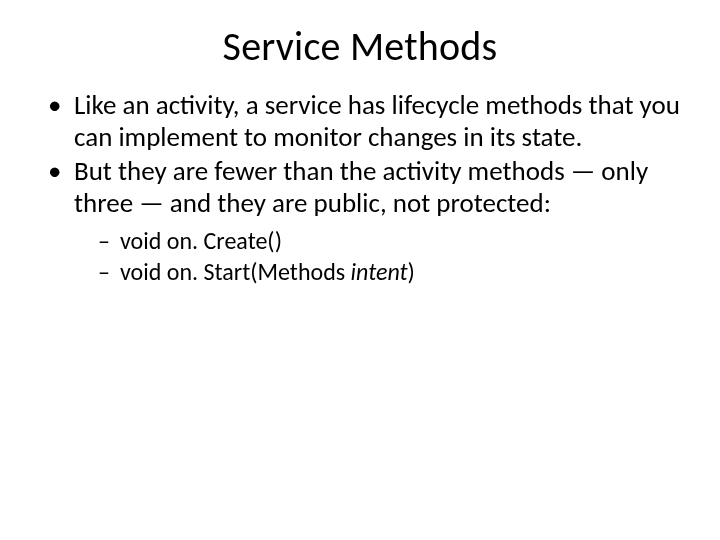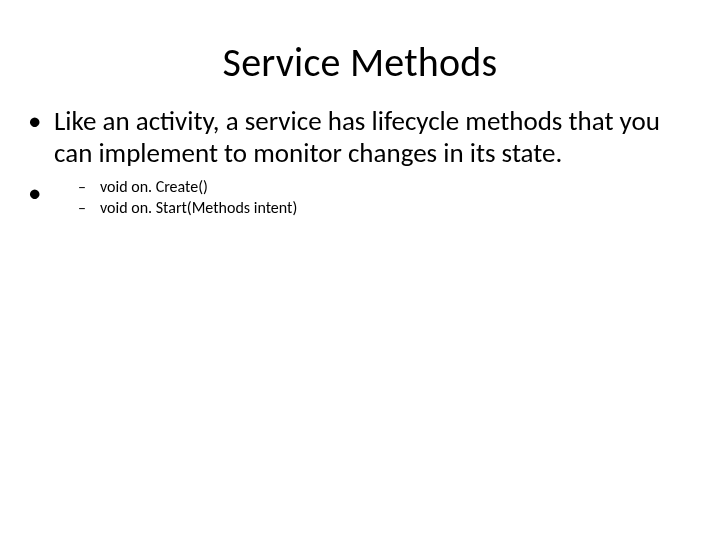--- a/index.html
+++ b/index.html
@@ -9,32 +9,31 @@
     height: 540px;
     background: #ffffff;
     font-family: Calibri, "Segoe UI", Arial, sans-serif;
     color: #000000;
   }
   .slide {
     width: 720px;
     height: 519px;
     position: relative;
     box-sizing: border-box;
-    margin-top: 16px;
   }
   .title {
     text-align: center;
     font-size: 40px;
     font-weight: 400;
     padding-top: 22px;
     padding-bottom: 18px;
     letter-spacing: 0.2px;
   }
   .body {
-    padding-left: 24px;
+    padding-left: 44px;
     padding-right: 40px;
     font-size: 27px;
     line-height: 1.18;
   }
   ul.level1 {
     list-style: none;
     margin: 0;
     padding: 0;
   }
   ul.level1 > li {
@@ -47,46 +46,48 @@
     position: absolute;
     left: 4px;
     top: 0;
     font-size: 27px;
     line-height: 1.18;
   }
   ul.level2 {
     list-style: none;
     margin: 8px 0 0 0;
     padding: 0 0 0 24px;
-    font-size: 16px;
+    font-size: 24px;
     line-height: 1.25;
   }
   ul.level2 > li {
     position: relative;
     padding-left: 22px;
     margin-bottom: 1px;
   }
   ul.level2 > li::before {
     content: "–";
     position: absolute;
     left: 0;
     top: 0;
   }
   .italic {
+    font-style: italic;
   }
 </style>
 </head>
 <body>
 
 <div class="slide">
   <div class="title">Service Methods</div>
   <div class="body">
     <ul class="level1">
       <li>Like an activity, a service has lifecycle methods that you can implement to monitor changes in its state.</li>
       <li>
+        <span>But they are fewer than the activity methods — only three — and they are public, not protected:</span>
         <ul class="level2">
           <li>
             <span>void on. Create()</span>
           </li>
           <li>
             <span>void on. Start(Methods </span><span class="italic">intent</span><span>)</span>
           </li>
         </ul>
       </li>
     </ul>

